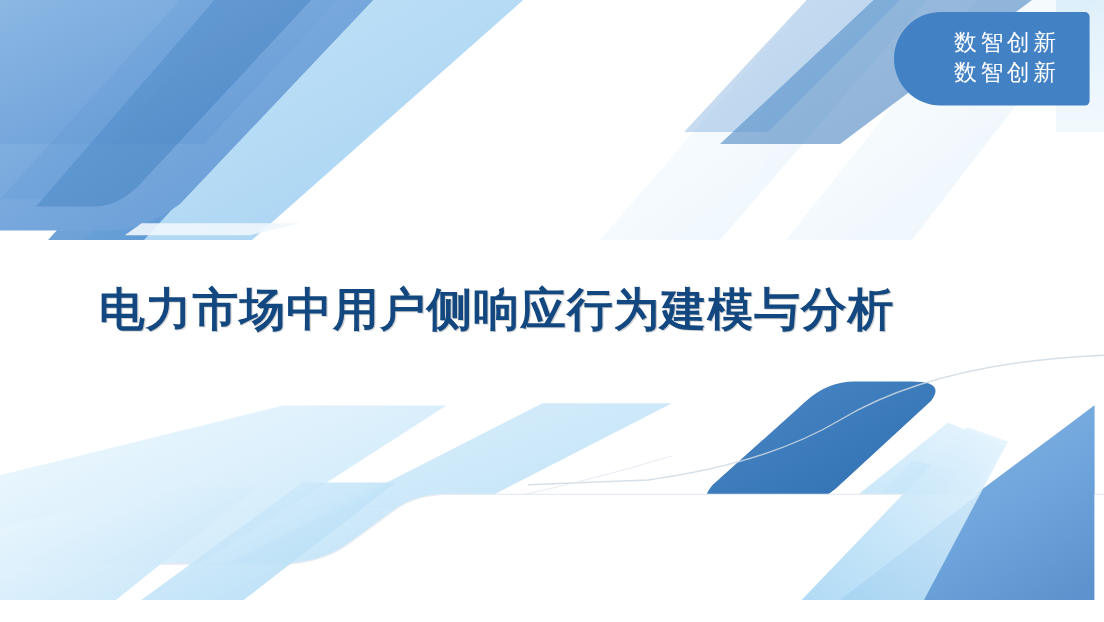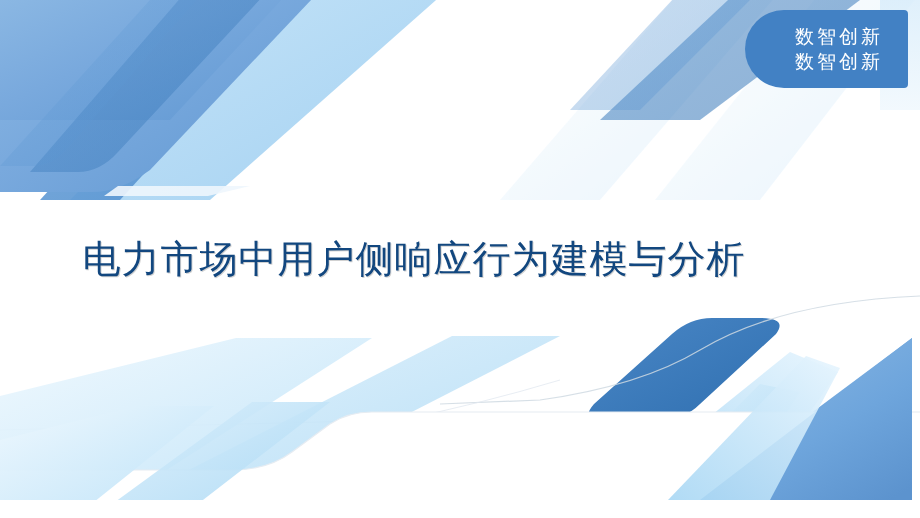--- a/index.html
+++ b/index.html
@@ -57,21 +57,21 @@
   
   .slide-title {
     position: absolute;
     top: 234px;
     left: 0;
     width: 828px;
     text-align: center;
     z-index: 5;
     color: #12477f;
     font-size: 38px;
-    font-weight: normal;
+    font-weight: bold;
     letter-spacing: 1px;
     line-height: 50px;
     white-space: nowrap;
     text-shadow: 1px 1px 0 rgba(0,0,0,0.18);
   }
 </style>
 </head>
 <body>
 
 <div id="slide">

